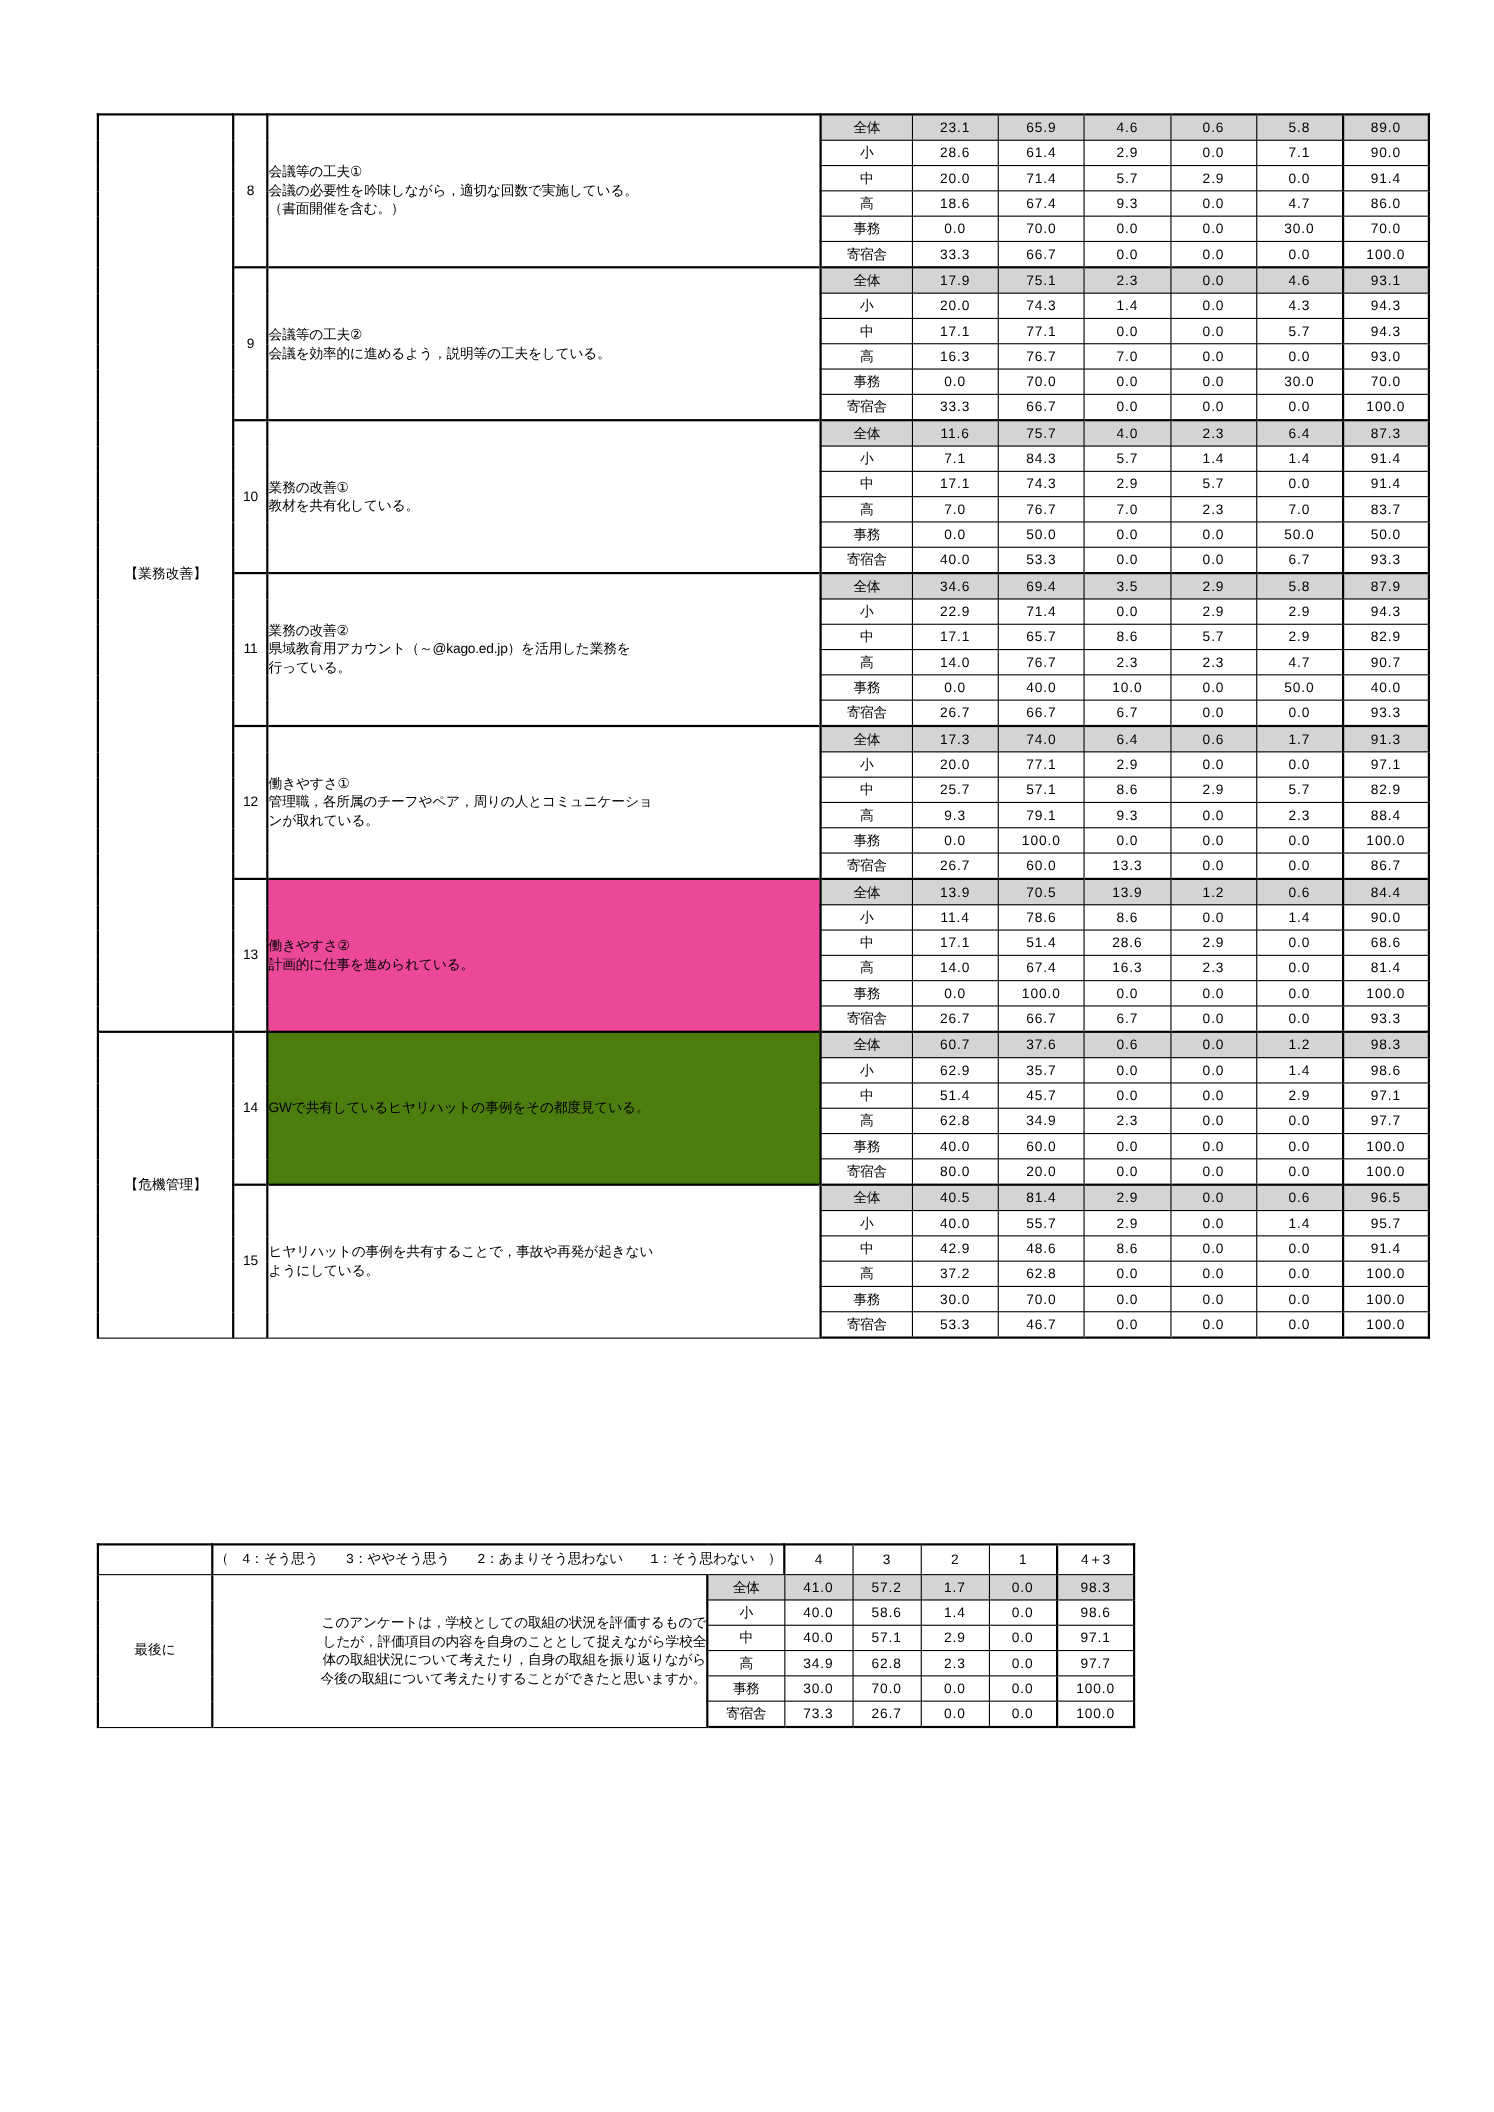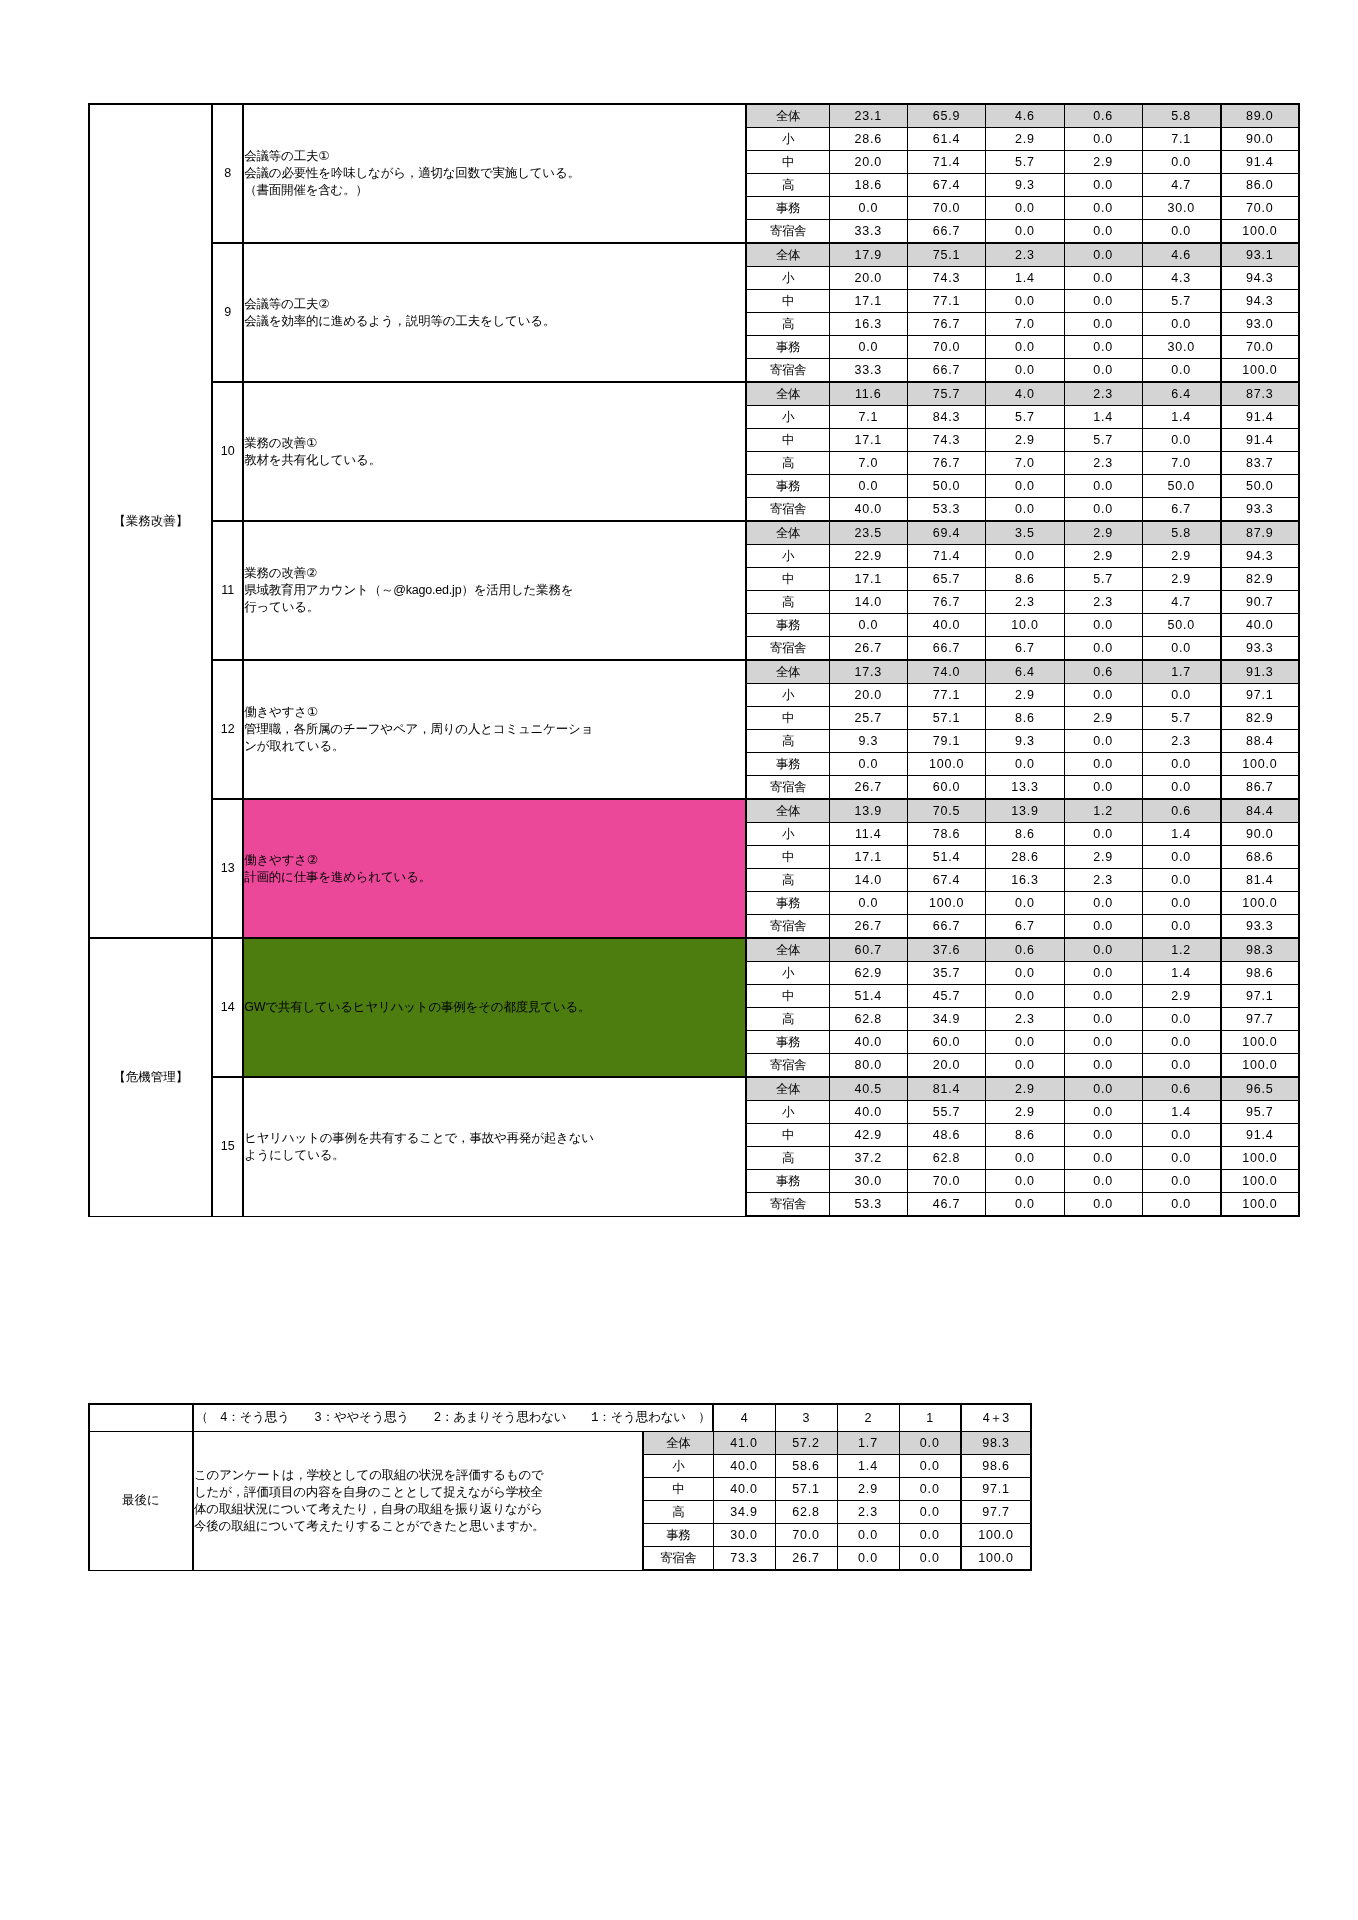--- a/index.html
+++ b/index.html
@@ -130,21 +130,21 @@
     border-right: 2px solid #000 !important;
     font-family: Liberation Mono, monospace;
   }
   .scalehdr {
     text-align: center;
     font-size: 14px;
     height: 26px;
   }
   .scalehdr.sum { border-left: 2px solid #000 !important; }
   .l-qcell {
-    text-align: left;
+    text-align: right;
     font-size: 13px;
     padding: 0 3px 0 6px;
     letter-spacing: -0.2px;
     border-right: 2px solid #000 !important;
     vertical-align: middle;
   }
   .l-qcell .line { white-space: nowrap; display: block; }
   .l-seccell {
     text-align: center;
     font-size: 13px;
@@ -351,21 +351,21 @@
           <td class="sum-cell">93.3</td>
         </tr>
         <tr class="total qstart">
           <td class="no-cell" rowspan="6" style="background: rgb(255, 255, 255);">11</td>
           <td class="q-cell" rowspan="6" style="background: rgb(255, 255, 255);">
             <span class="line">業務の改善②</span>
             <span class="line">県域教育用アカウント（～@kago.ed.jp）を活用した業務を</span>
             <span class="line">行っている。</span>
           </td>
           <td class="cat-cell">全体</td>
-          <td class="val-cell">23.5</td>
+          <td class="val-cell">34.6</td>
           <td class="val-cell">69.4</td>
           <td class="val-cell">3.5</td>
           <td class="val-cell">2.9</td>
           <td class="val-cell">5.8</td>
           <td class="sum-cell">87.9</td>
         </tr>
         <tr>
           <td class="cat-cell">小</td>
           <td class="val-cell">22.9</td>
           <td class="val-cell">71.4</td>

